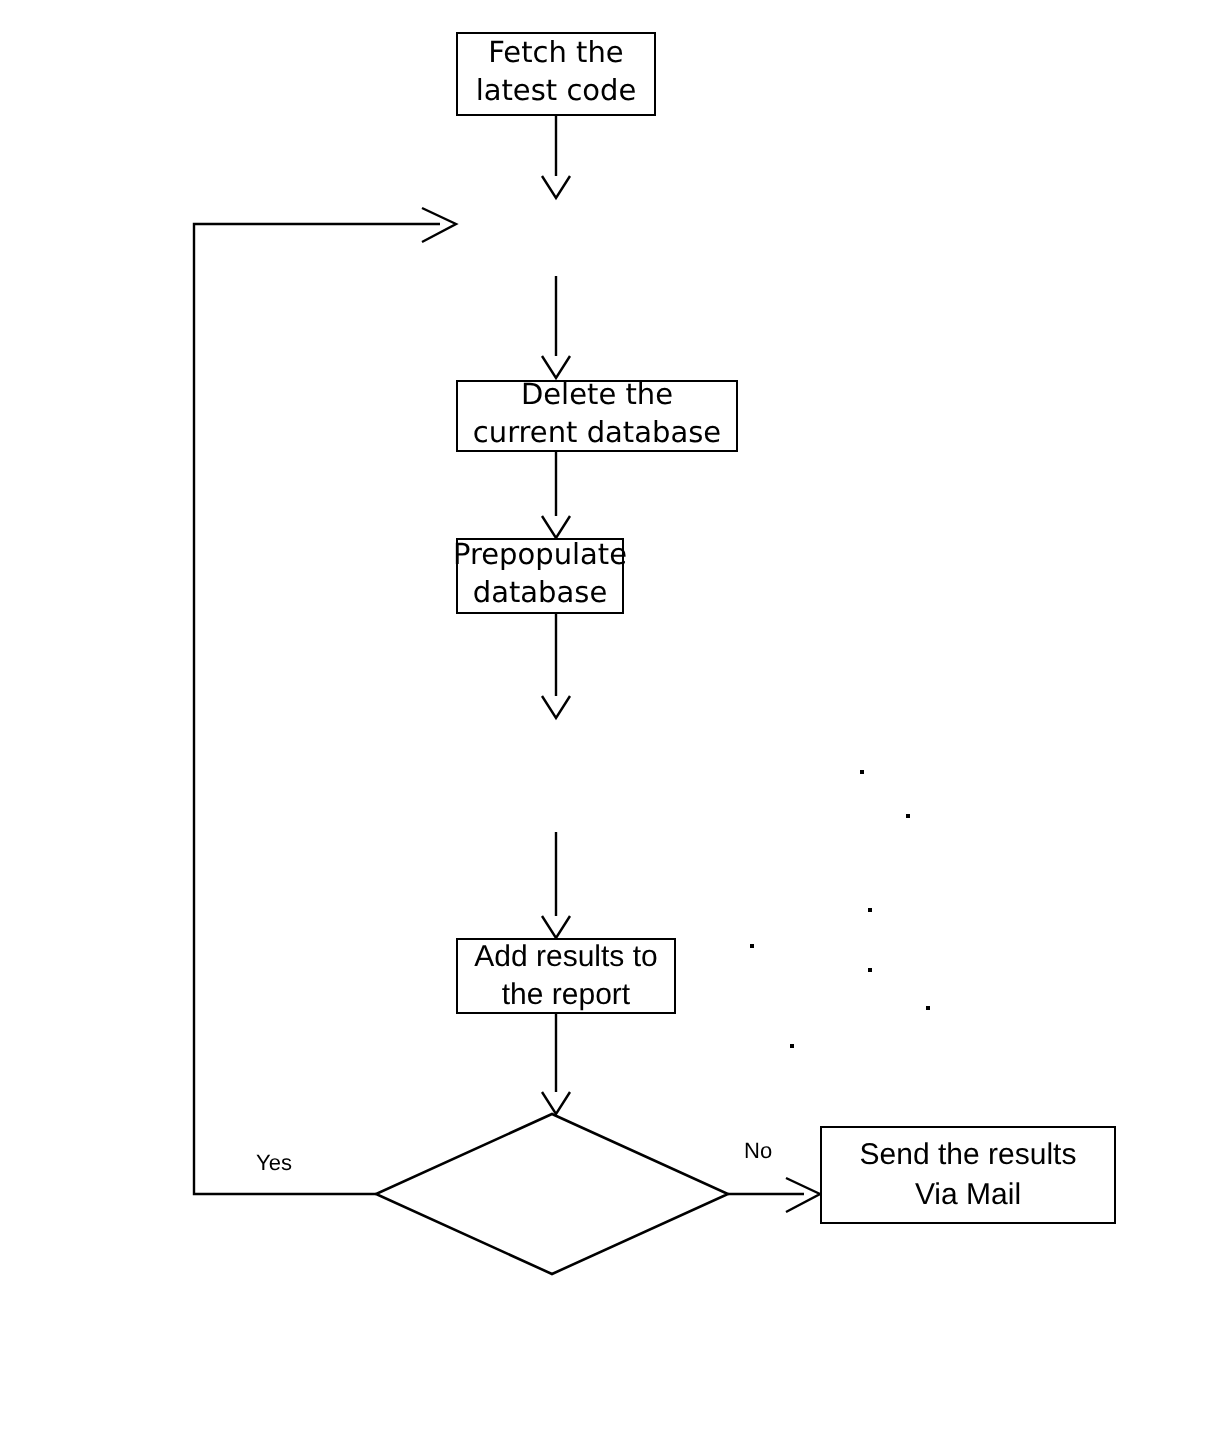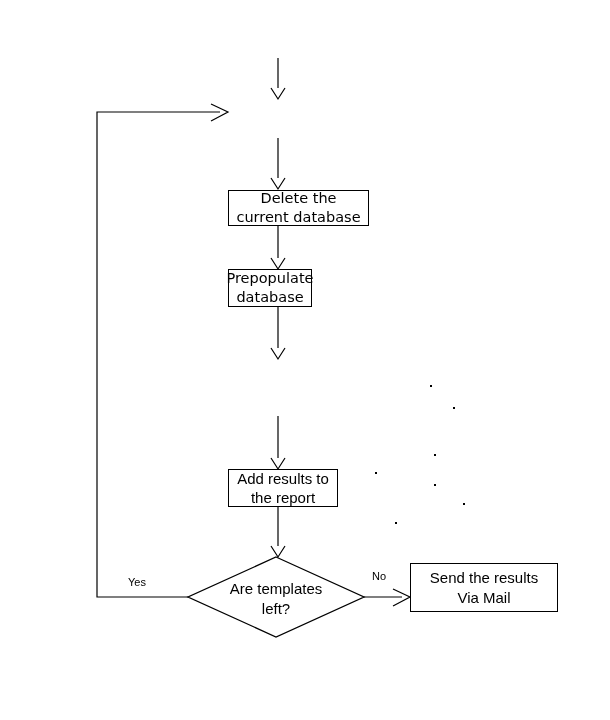--- a/index.html
+++ b/index.html
@@ -94,37 +94,37 @@
       <polygon points="276,557 364,597 276,637 188,597" fill="#ffffff" stroke="#000000" stroke-width="1.3"></polygon>
 
       <polyline points="188,597 97,597 97,112 220,112"></polyline>
       <polyline points="211,104 228,112 211,121"></polyline>
 
       <line x1="364" y1="597" x2="402" y2="597"></line>
       <polyline points="393,589 410,597 393,606"></polyline>
     </g>
   </svg>
 
+  <div class="node-box" style="left:228px; top:16px; width:100px; height:42px;">Fetch the
+latest code</div>
 
 
   <div class="node-box" style="left:228px; top:190px; width:141px; height:36px;">Delete the
 current database</div>
 
   <div class="node-box" style="left:228px; top:269px; width:84px; height:38px;">Prepopulate
 database</div>
 
 
   <div class="node-box alt-font" style="left:228px; top:469px; width:110px; height:38px;">Add results to
 the report</div>
 
   <div class="node-box alt-font" style="left:410px; top:563px; width:148px; height:49px; border:1.3px solid #000;">Send the results
 Via Mail</div>
 
-  <div class="diamond-label" style="left:188px; top:579px; width:176px;">Are templates
-left?</div>
 
   <div class="edge-label" style="left:128px; top:576px;">Yes</div>
 
   <div class="edge-label" style="left:372px; top:570px;">No</div>
 
   <div id="speck-layer">
       <div class="speck" style="left: 430px; top: 385px;"></div>
       <div class="speck" style="left: 453px; top: 407px;"></div>
       <div class="speck" style="left: 434px; top: 454px;"></div>
       <div class="speck" style="left: 375px; top: 472px;"></div>

